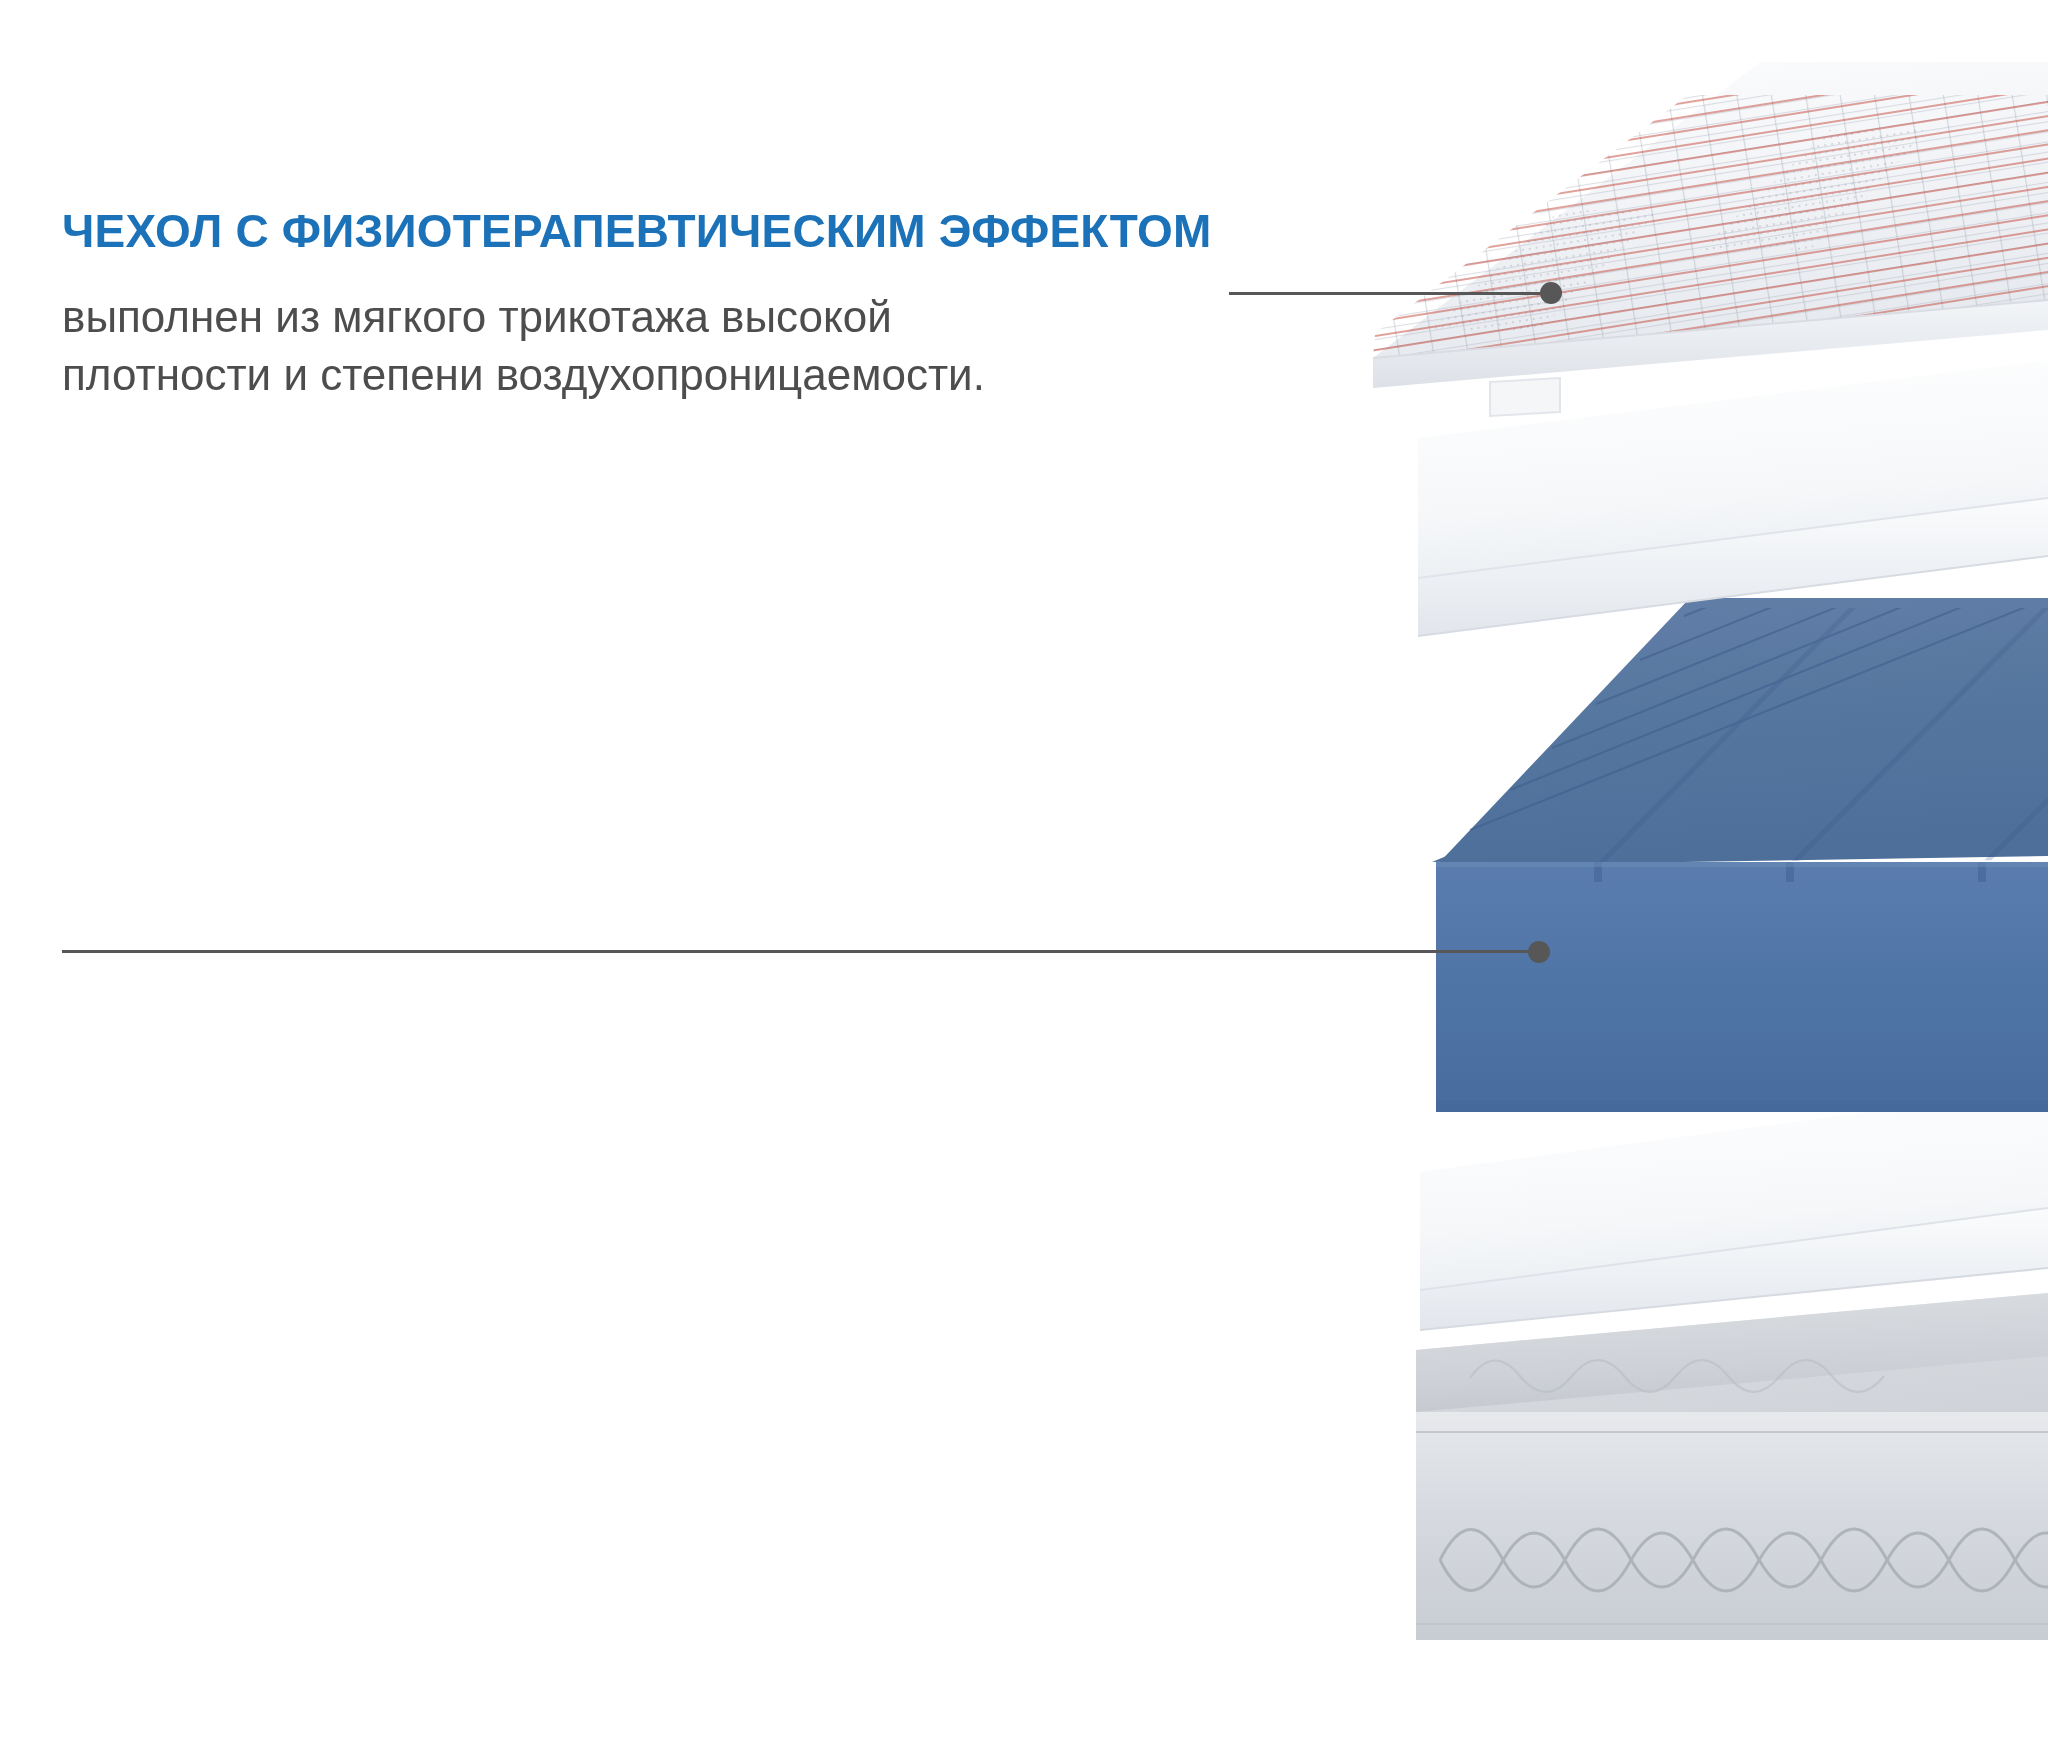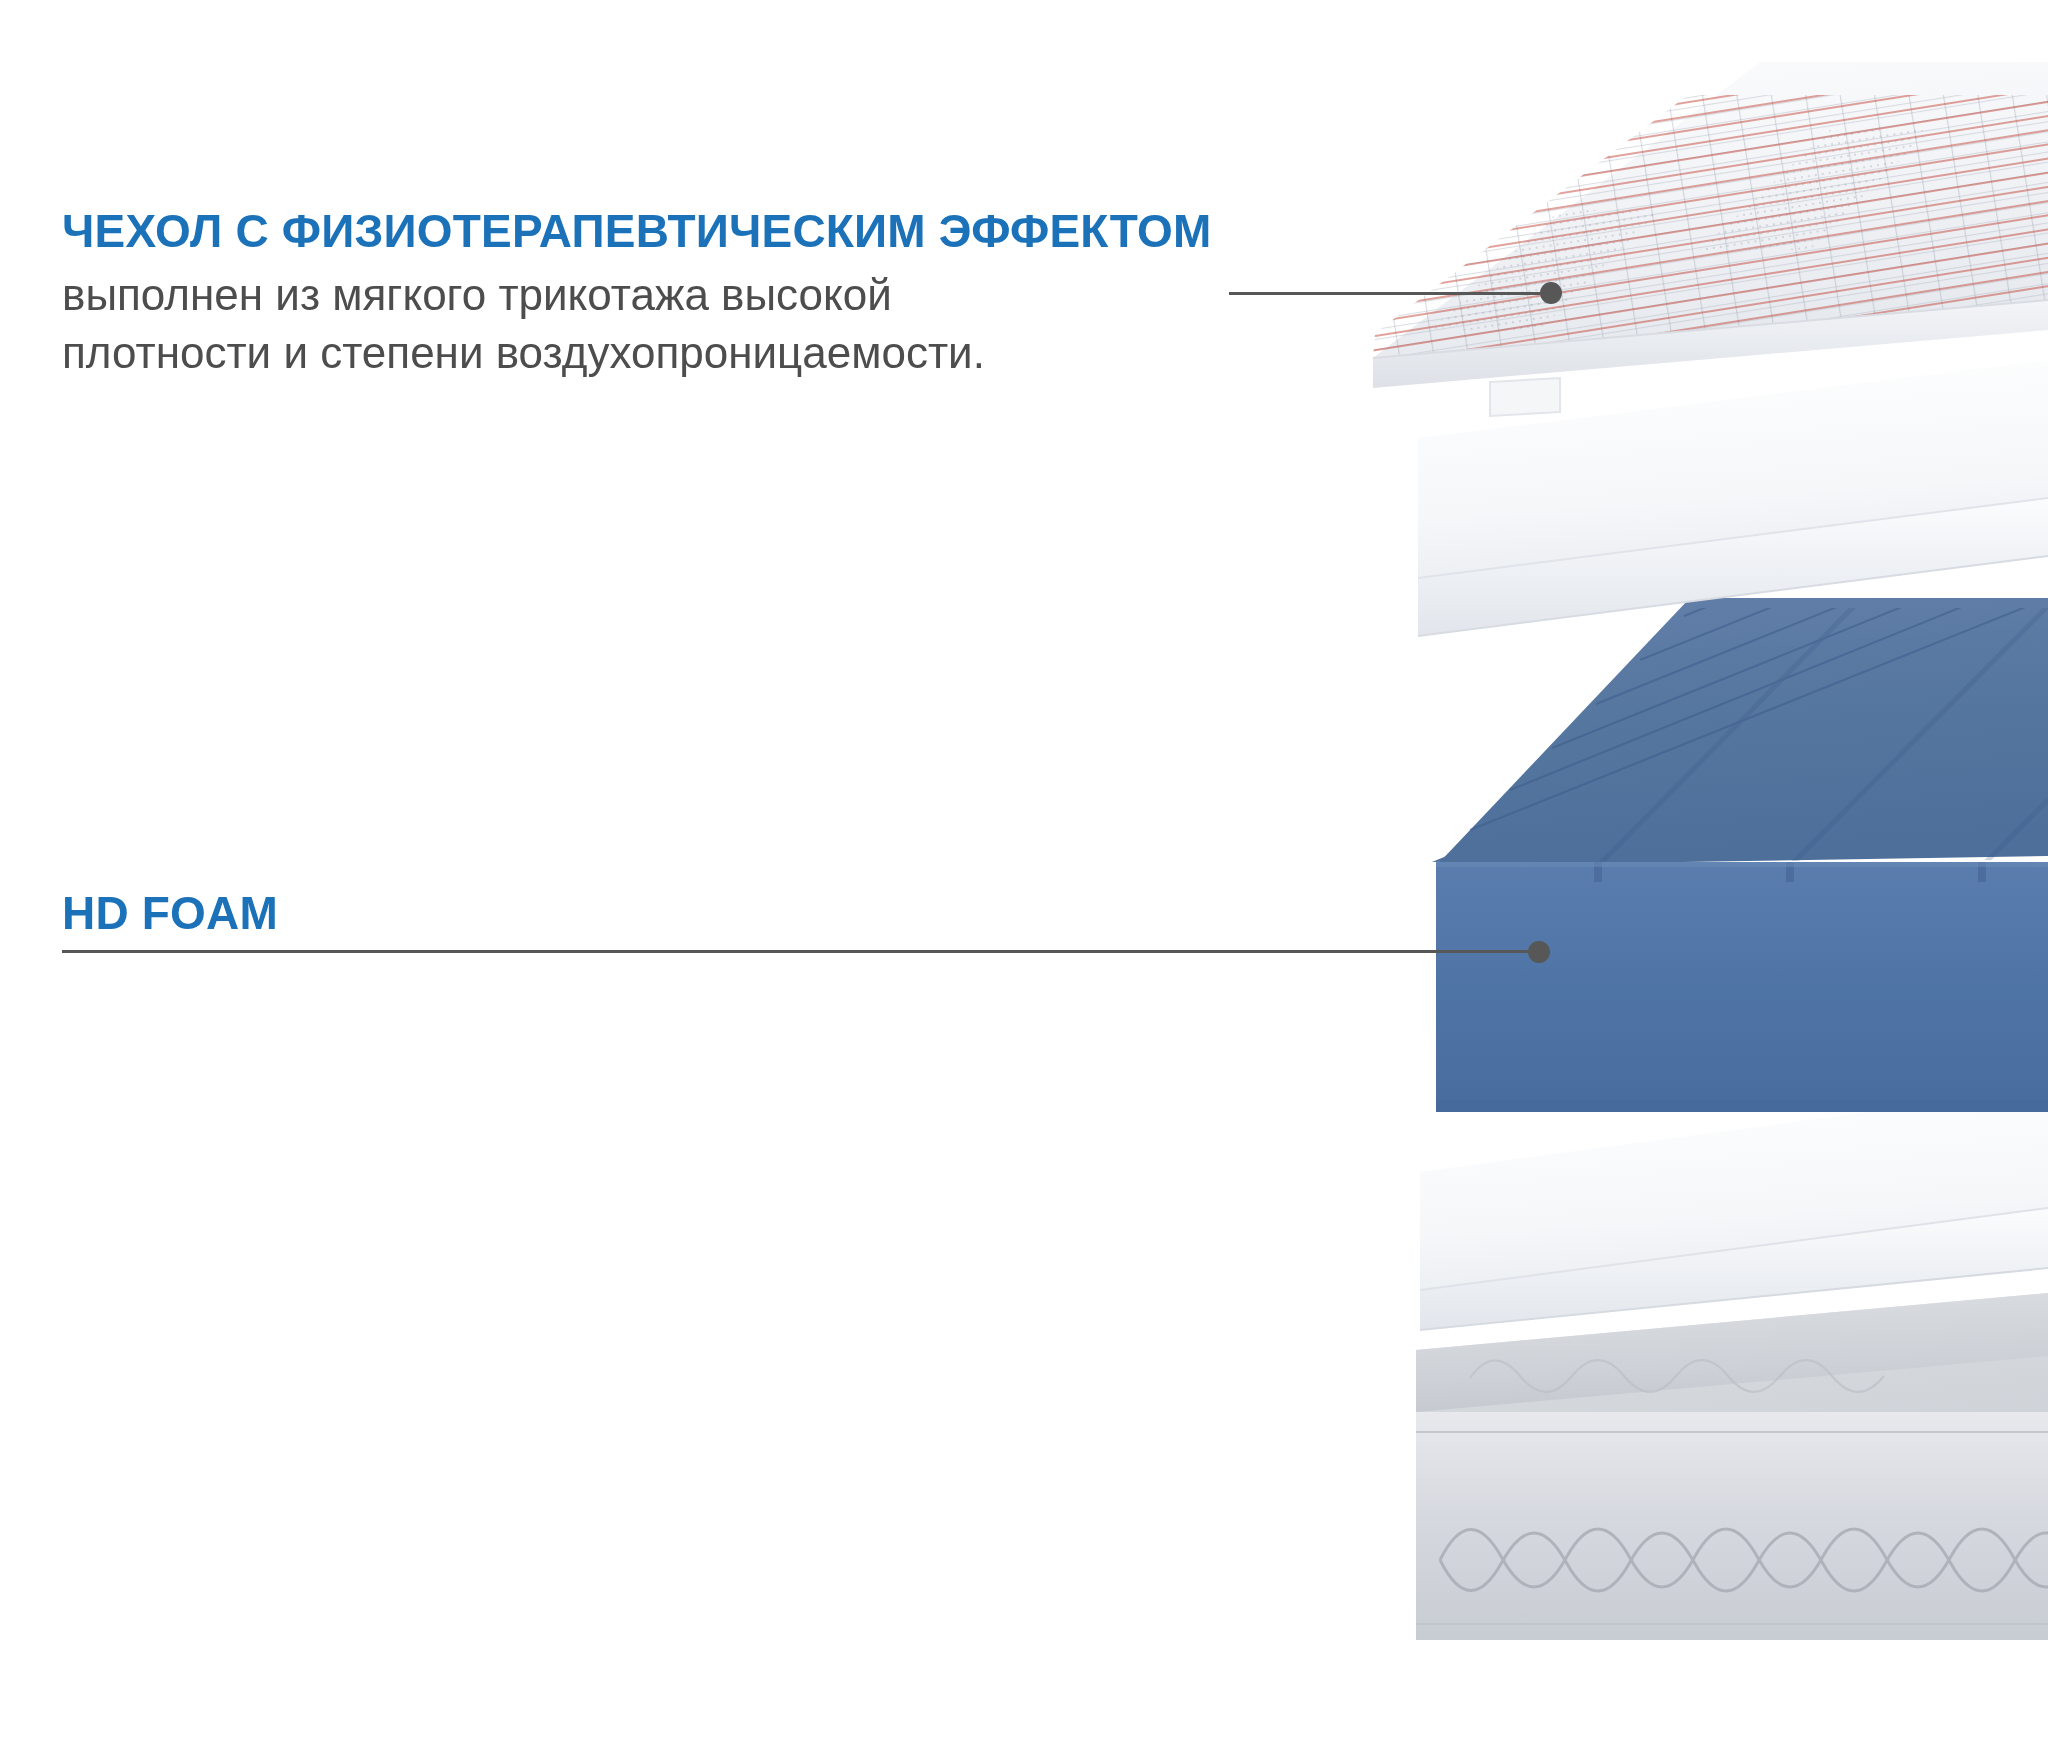--- a/index.html
+++ b/index.html
@@ -10,21 +10,21 @@
   .label-block{position:absolute;}
   .label-title{
      font-weight:700;letter-spacing:.2px;white-space:nowrap;line-height:1;
   }
   .label-body{
      color:#4d4d4d;font-weight:400;line-height:1.32;white-space:pre-line;
   }
 
   #cover-label{left:62px;top:208px;}
   #cover-label .label-title{font-size:46px;color:#1b72b8;}
-  #cover-label .label-body{font-size:44px;margin-top:12px;}
+  #cover-label .label-body{font-size:44px;margin-top:34px;}
 
   #foam-label{left:62px;top:890px;}
   #foam-label .label-title{font-size:46px;color:#1b72b8;}
   #foam-label .label-body{font-size:44px;margin-top:22px;}
 
   
   .leader{position:absolute;height:3px;background:#575757;}
   .leader-dot{position:absolute;width:22px;height:22px;border-radius:50%;
               background:#575757;}
 
@@ -230,14 +230,13 @@
 <div class="leader" id="foam-leader" style="top: 950px; left: 62px; width: 1466px;"></div>
 <div class="leader-dot" id="foam-dot" style="top: 941px;"></div>
 
 <div class="label-block" id="cover-label">
   <div class="label-title">ЧЕХОЛ С ФИЗИОТЕРАПЕВТИЧЕСКИМ ЭФФЕКТОМ</div>
   <div class="label-body">выполнен из мягкого трикотажа высокой
 плотности и степени воздухопроницаемости.</div>
 </div>
 
 <div class="label-block" id="foam-label">
-  <div class="label-title">HD FOAM</div>
 </div>
 
 </body></html>

